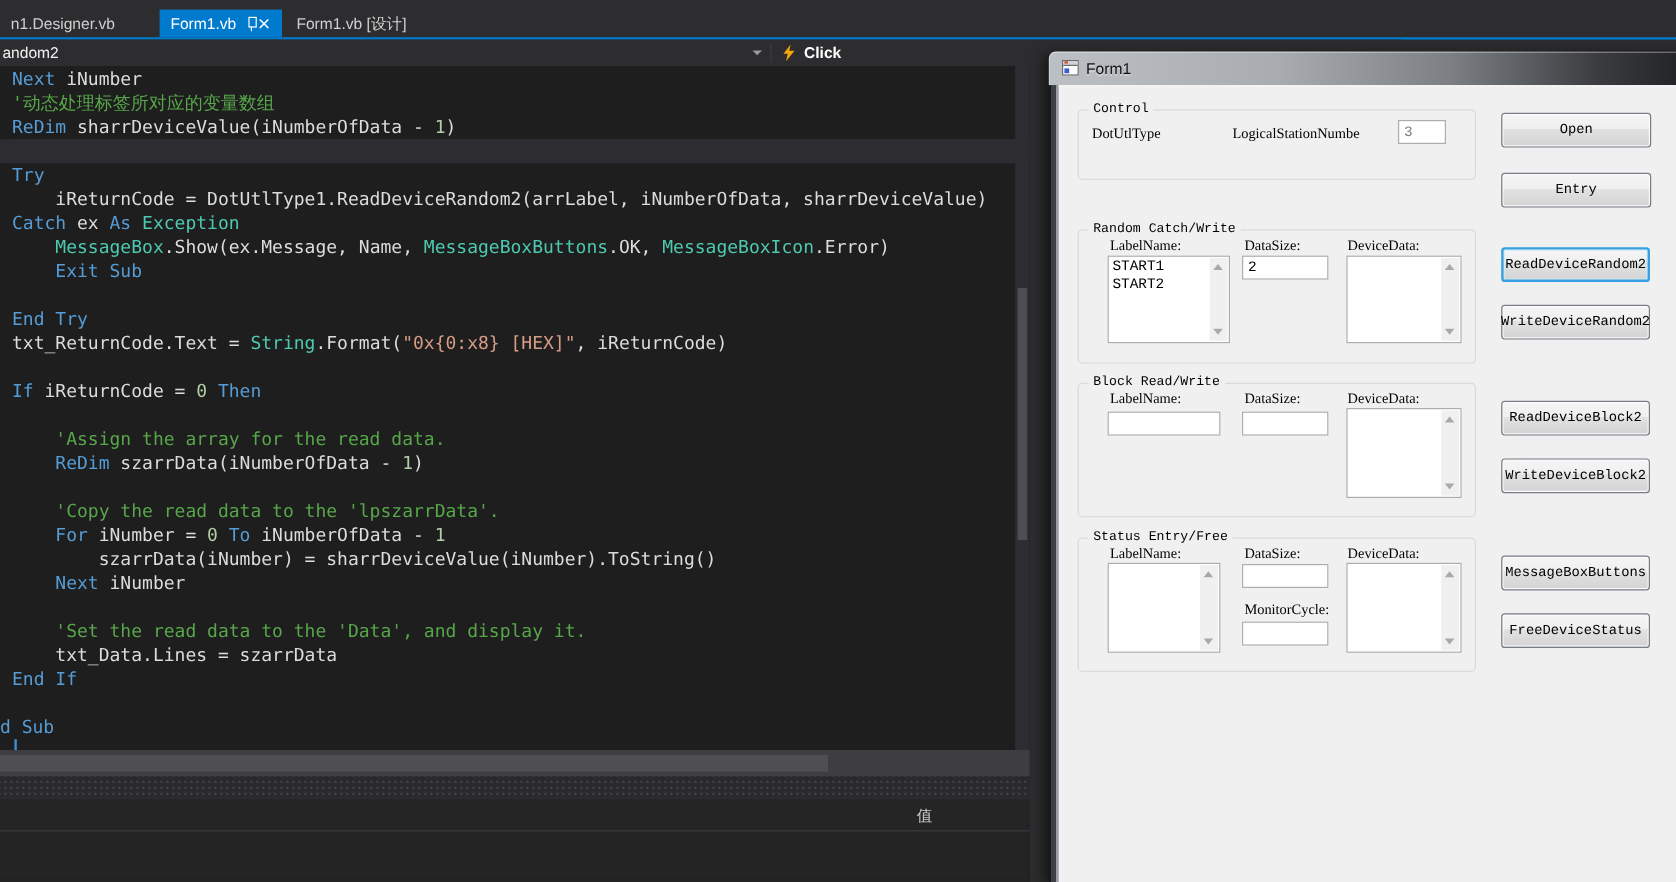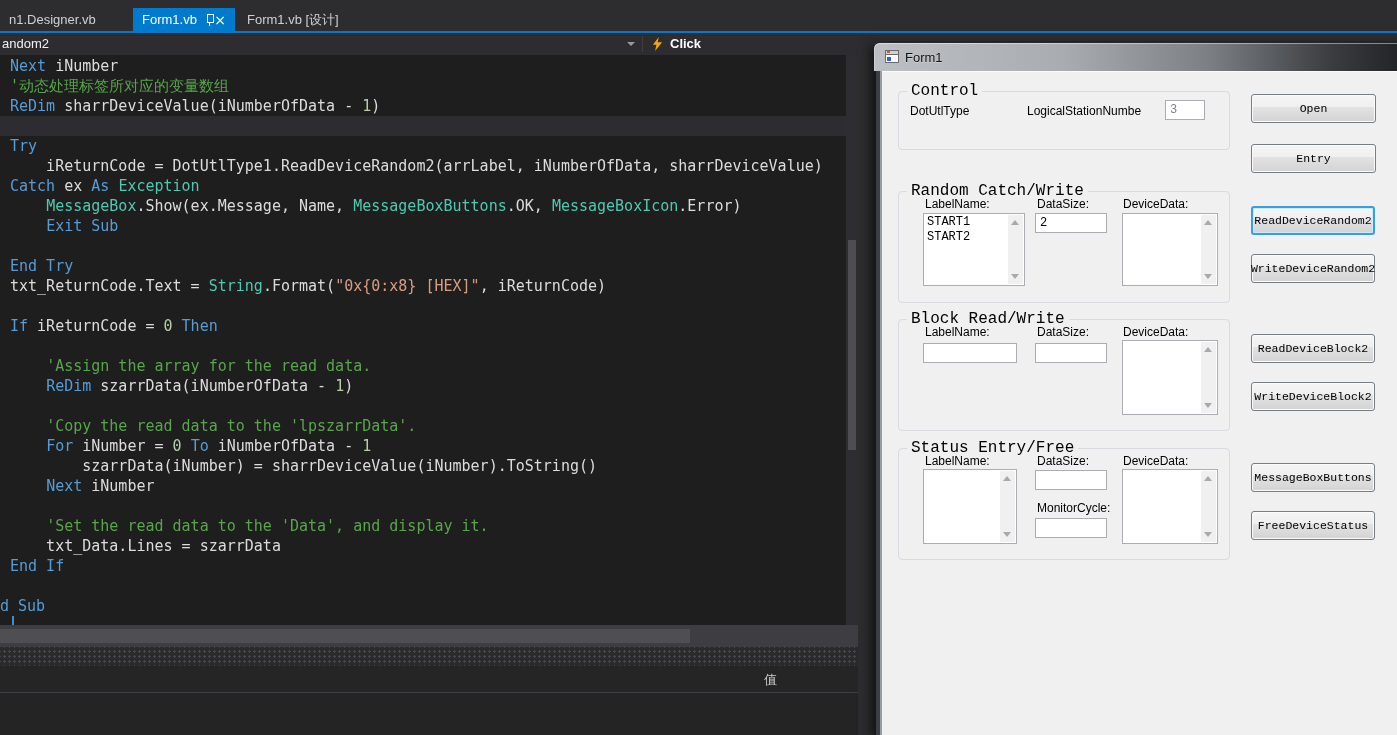--- a/index.html
+++ b/index.html
@@ -66,25 +66,25 @@
   .form-icon{position:absolute;left:11px;top:7px;width:14px;height:13px;background:#fdfdfd;
        border:1px solid #6a6a6a;box-sizing:border-box;}
   .form-icon::before{content:"";position:absolute;left:0;top:0;right:0;height:3px;
        background:#cfd2d6;border-bottom:1px solid #6a6a6a;}
   .form-icon::after{content:"";position:absolute;left:1px;top:0px;width:3px;height:2px;background:#d9552e;}
   .form-icon .px{position:absolute;left:1px;bottom:1px;width:4px;height:4px;background:#3b5bd9;}
   .win-lborder{position:absolute;left:0;top:28px;width:8px;height:664px;
        background:linear-gradient(90deg,#17181a 0 2px,#3c4046 2px 6px,#979da4 6px 8px);}
   .win-client{position:absolute;left:8px;top:28px;width:531px;height:664px;background:#f0f0f0;
        border-top:1px solid #fbfbfb;box-sizing:border-box;}
-  .flabel{position:absolute;font-family:Liberation Sans, sans-serif;font-size:12px;color:#000;
+  .flabel{position:absolute;font-family:Liberation Serif, serif;font-size:12px;color:#000;
        line-height:14px;white-space:nowrap;}
   .group{position:absolute;border:1px solid #d9d9df;border-radius:4px;background:transparent;}
   .gtitle{position:absolute;top:-8px;left:8px;background:#f0f0f0;padding:0 4px;
-       font-family:"Liberation Mono",monospace;font-size:16px;color:#000;line-height:15px;white-space:nowrap;}
+       font-family:"Liberation Mono",monospace;font-size:11px;color:#000;line-height:15px;white-space:nowrap;}
 
   .btn{position:absolute;border:1px solid #767d84;border-radius:3px;box-sizing:border-box;
        background:linear-gradient(#f5f5f5,#efefef 45%,#e2e2e2 46%,#d3d3d3);
        box-shadow:inset 0 0 0 1px #fbfbfb;
        display:flex;align-items:center;justify-content:center;
        font-family:"Liberation Mono",monospace;font-size:11.5px;color:#000;white-space:nowrap;}
   .btn.focused{border:2px solid #36a0e2;box-shadow:inset 0 0 0 1px #cdeafa;}
 
   .tb{position:absolute;background:#fff;border:1px solid #abadb3;box-sizing:border-box;
        font-family:"Liberation Mono",monospace;font-size:12px;line-height:15px;

